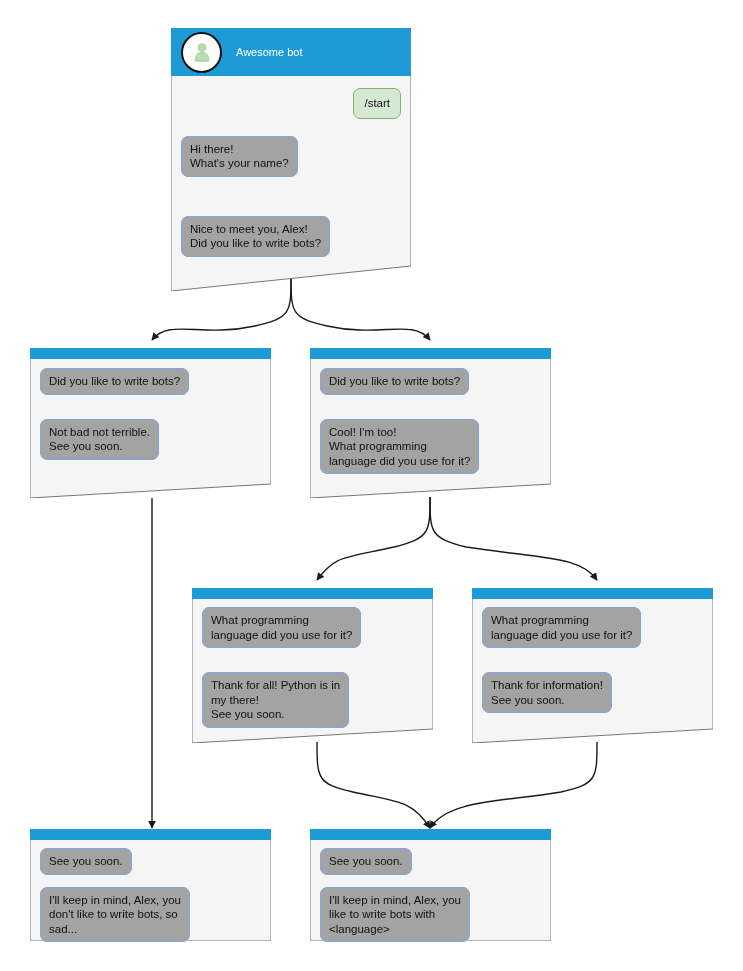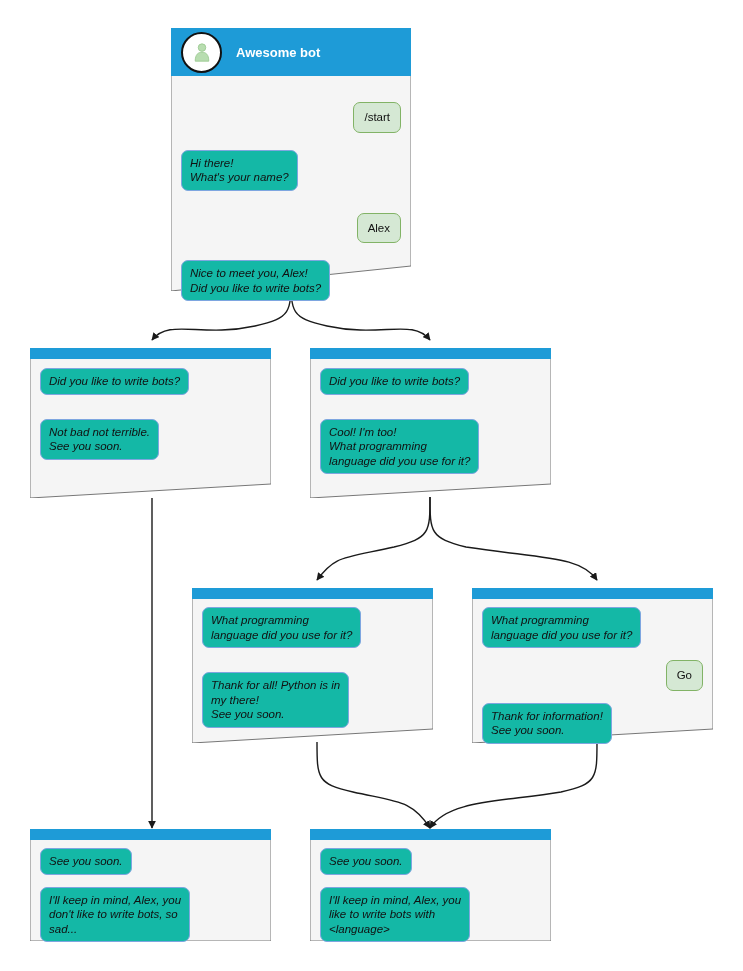--- a/index.html
+++ b/index.html
@@ -66,22 +66,22 @@
     border-radius: 50%;
     background: #ffffff;
     border: 2px solid #111111;
     display: flex;
     align-items: center;
     justify-content: center;
     flex: 0 0 auto;
   }
   .bot-title {
     color: #ffffff;
-    font-size: 13px;
-    font-weight: bold;
+    font-size: 11px;
+    font-weight: normal;
     margin-left: 14px;
     white-space: nowrap;
   }
 
   
   .strip-header {
     position: absolute;
     left: 0;
     top: 0;
     width: 100%;
@@ -112,23 +112,22 @@
     box-sizing: border-box;
     font-size: 11.5px;
     line-height: 14.5px;
     color: #111111;
     padding: 5px 8px 5px 8px;
     border-radius: 7px;
     white-space: pre-line;
     max-width: 205px;
   }
   .bubble.bot {
-    background: #14b8a6;
+    background: #a3a3a3;
     border: 1px solid #7ea6e0;
-    font-style: italic;
   }
   .bubble.user {
     background: #d5e8d4;
     border: 1px solid #82b366;
     text-align: left;
   }
   .bubble.user.pad { padding: 7px 10px; }
 
   
   .gap-sm { height: 12px; }
@@ -170,33 +169,30 @@
       <div class="root-header">
         <div class="avatar">
           <svg width="22" height="22" viewBox="0 0 24 24">
             <circle cx="12" cy="7.2" r="4.1" fill="#b8ddb0" stroke="#9ccb93" stroke-width="1"></circle>
             <path d="M 4.6 22 C 4.6 14.6 8.0 12.2 12 12.2 C 16 12.2 19.4 14.6 19.4 22 Z" fill="#b8ddb0" stroke="#9ccb93" stroke-width="1"></path>
           </svg>
         </div>
         <div class="bot-title">Awesome bot</div>
       </div>
 
-      <div class="chat" style="top:66px;justify-content:center;">
+      <div class="chat" style="top:52px;justify-content:center;">
         <div class="msg-row user">
           <div class="bubble user pad">/start</div>
         </div>
         <div class="gap-md"></div>
         <div class="msg-row bot">
           <div class="bubble bot">Hi there!
 What's your name?</div>
         </div>
         <div class="gap-lg"></div>
-        <div class="msg-row user">
-          <div class="bubble user pad">Alex</div>
-        </div>
         <div class="gap-md"></div>
         <div class="msg-row bot">
           <div class="bubble bot">Nice to meet you, Alex!
 Did you like to write bots?</div>
         </div>
       </div>
     </div>
   </div>
 
   <div class="card" style="left:30px; top:348px; width:241px; height:150px;">
@@ -267,23 +263,20 @@
       <path d="M 0 0 L 241 0 L 241 141 L 0 155 Z" fill="#f5f5f5" stroke="#777777" stroke-width="1"></path>
     </svg>
     <div class="card-body">
       <div class="strip-header"></div>
       <div class="chat" style="top:11px;">
         <div class="msg-row bot">
           <div class="bubble bot">What programming
 language did you use for it?</div>
         </div>
         <div class="gap-sm"></div>
-        <div class="msg-row user">
-          <div class="bubble user pad">Go</div>
-        </div>
         <div class="gap-sm"></div>
         <div class="msg-row bot">
           <div class="bubble bot">Thank for information!
 See you soon.</div>
         </div>
       </div>
     </div>
   </div>
 
   <div class="card" style="left:30px; top:829px; width:241px; height:112px;">

